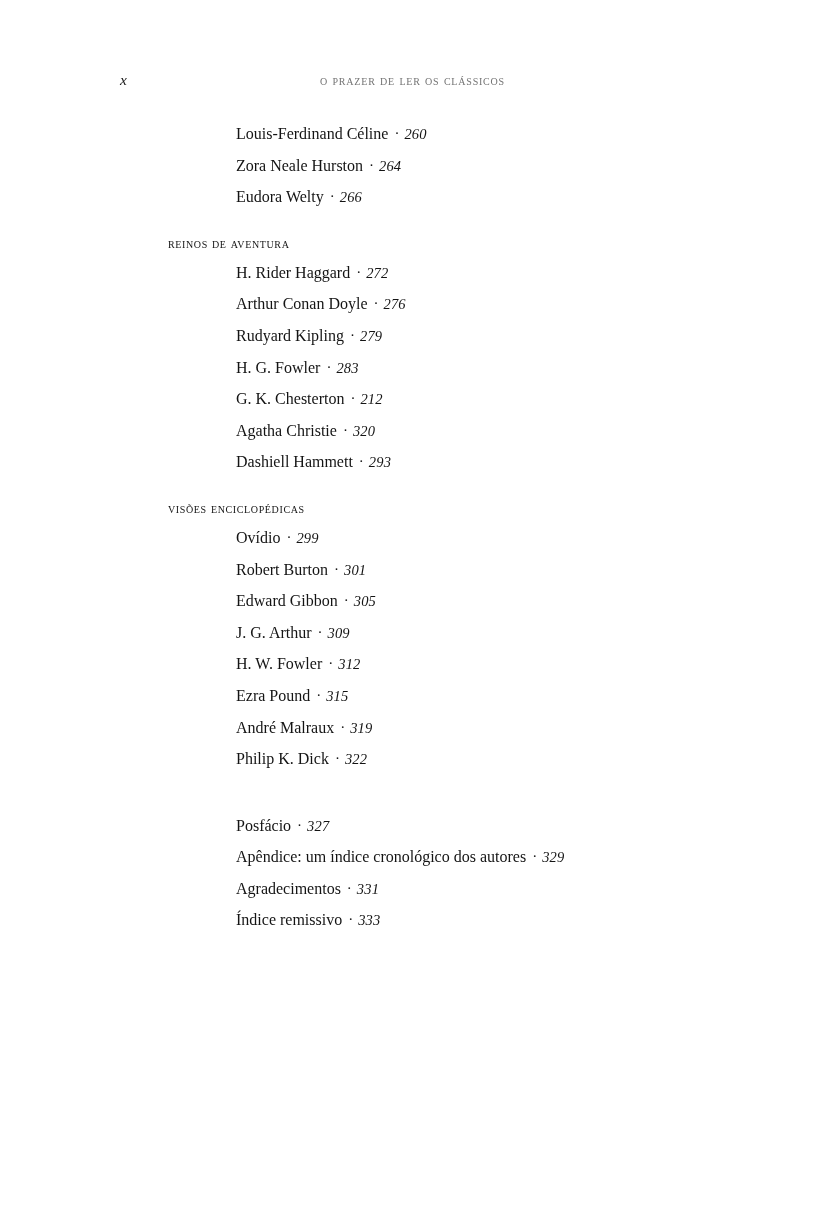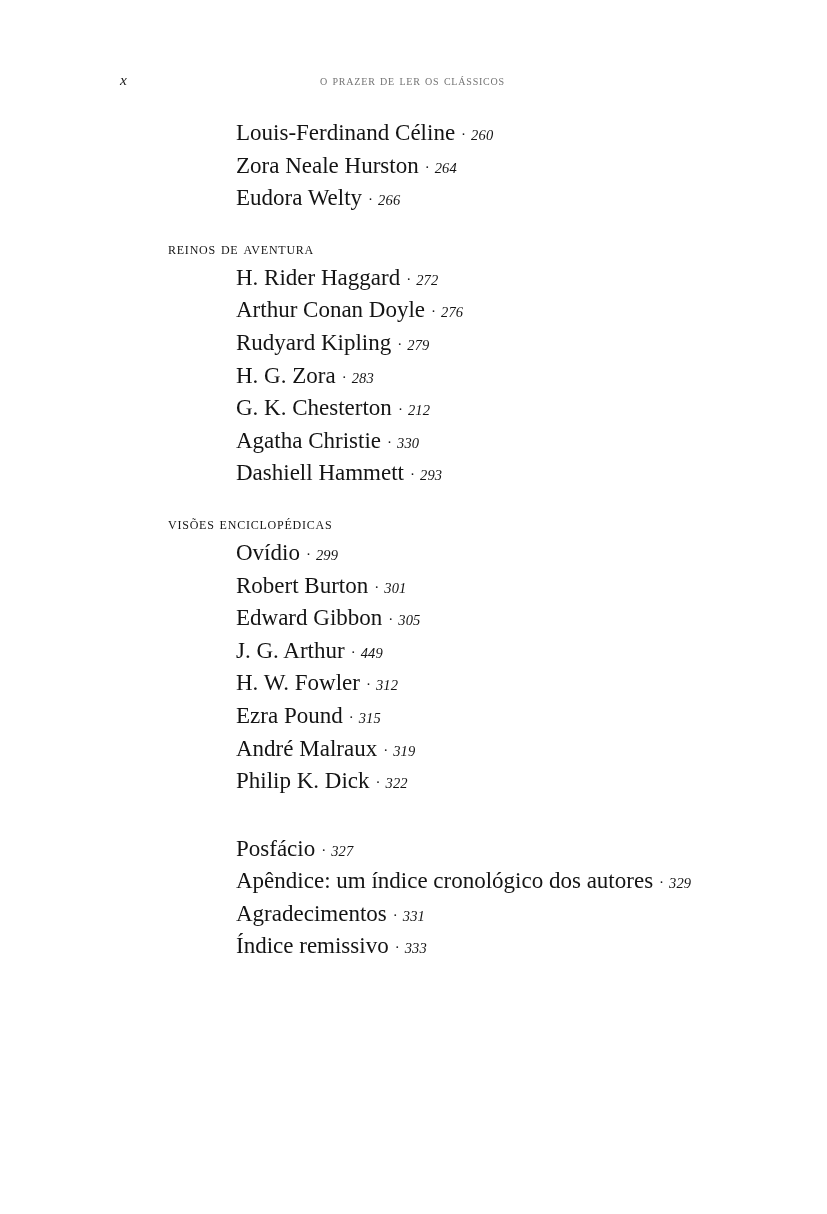--- a/index.html
+++ b/index.html
@@ -55,39 +55,39 @@
   .toc {
     position: absolute;
     top: 118px;
     left: 168px;
     width: 560px;
   }
 
   .group { margin: 0; }
 
   .section-title {
-    font-size: 17px;
+    font-size: 14px;
     letter-spacing: 0.045em;
     font-variant: small-caps;
     text-transform: lowercase;
     color: #141414;
     line-height: 1;
     margin: 0 0 6px 0;
   }
 
   .entry {
     display: block;
     font-size: 19px;
     line-height: 29.6px;
     color: #141414;
     white-space: nowrap;
   }
   .entry.indent { padding-left: 68px; }
 
-  .entry .name { font-size: 23px; }
+  .entry .name { font-size: 16px; }
   .entry .dot {
     font-size: 15px;
     padding: 0 5px 0 6px;
     position: relative;
     top: -1px;
   }
   .entry .pg {
     font-family: "Liberation Serif", serif;
     font-style: italic;
     font-size: 14.5px;
@@ -130,48 +130,48 @@
       <div class="entry indent">
         <span class="name">H. Rider Haggard</span><span class="dot">·</span><span class="pg">272</span>
       </div>
       <div class="entry indent">
         <span class="name">Arthur Conan Doyle</span><span class="dot">·</span><span class="pg">276</span>
       </div>
       <div class="entry indent">
         <span class="name">Rudyard Kipling</span><span class="dot">·</span><span class="pg">279</span>
       </div>
       <div class="entry indent">
-        <span class="name">H. G. Zora</span><span class="dot">·</span><span class="pg">283</span>
+        <span class="name">H. G. Fowler</span><span class="dot">·</span><span class="pg">283</span>
       </div>
       <div class="entry indent">
         <span class="name">G. K. Chesterton</span><span class="dot">·</span><span class="pg">212</span>
       </div>
       <div class="entry indent">
-        <span class="name">Agatha Christie</span><span class="dot">·</span><span class="pg">330</span>
+        <span class="name">Agatha Christie</span><span class="dot">·</span><span class="pg">320</span>
       </div>
       <div class="entry indent">
         <span class="name">Dashiell Hammett</span><span class="dot">·</span><span class="pg">293</span>
       </div>
     </div>
 
     <div class="gap-lg"></div>
 
     <div class="group">
       <div class="section-title">VISÕES ENCICLOPÉDICAS</div>
       <div class="entry indent">
         <span class="name">Ovídio</span><span class="dot">·</span><span class="pg">299</span>
       </div>
       <div class="entry indent">
         <span class="name">Robert Burton</span><span class="dot">·</span><span class="pg">301</span>
       </div>
       <div class="entry indent">
         <span class="name">Edward Gibbon</span><span class="dot">·</span><span class="pg">305</span>
       </div>
       <div class="entry indent">
-        <span class="name">J. G. Arthur</span><span class="dot">·</span><span class="pg">449</span>
+        <span class="name">J. G. Arthur</span><span class="dot">·</span><span class="pg">309</span>
       </div>
       <div class="entry indent">
         <span class="name">H. W. Fowler</span><span class="dot">·</span><span class="pg">312</span>
       </div>
       <div class="entry indent">
         <span class="name">Ezra Pound</span><span class="dot">·</span><span class="pg">315</span>
       </div>
       <div class="entry indent">
         <span class="name">André Malraux</span><span class="dot">·</span><span class="pg">319</span>
       </div>

